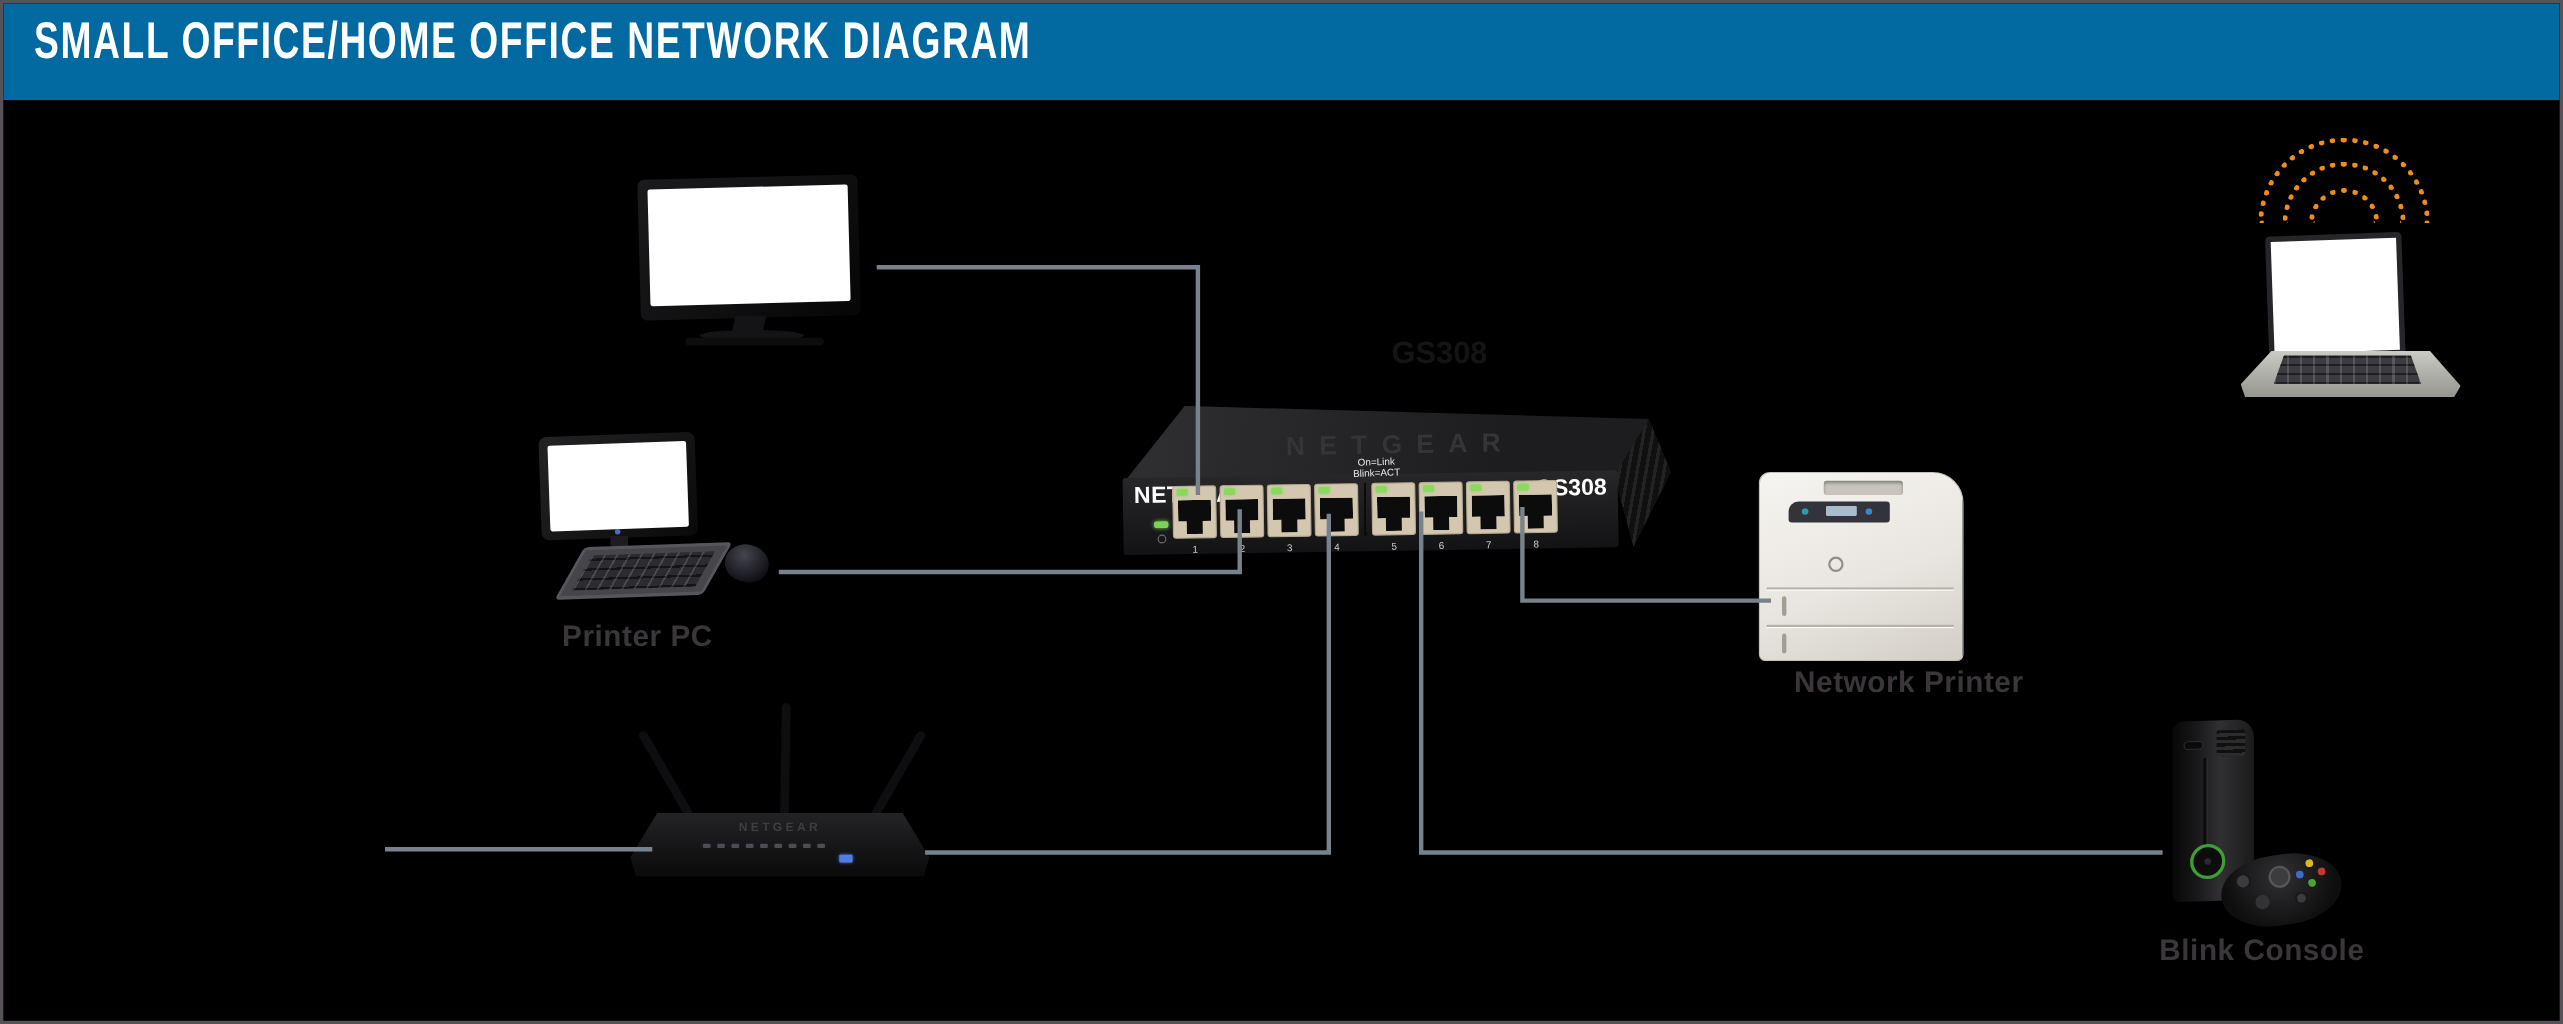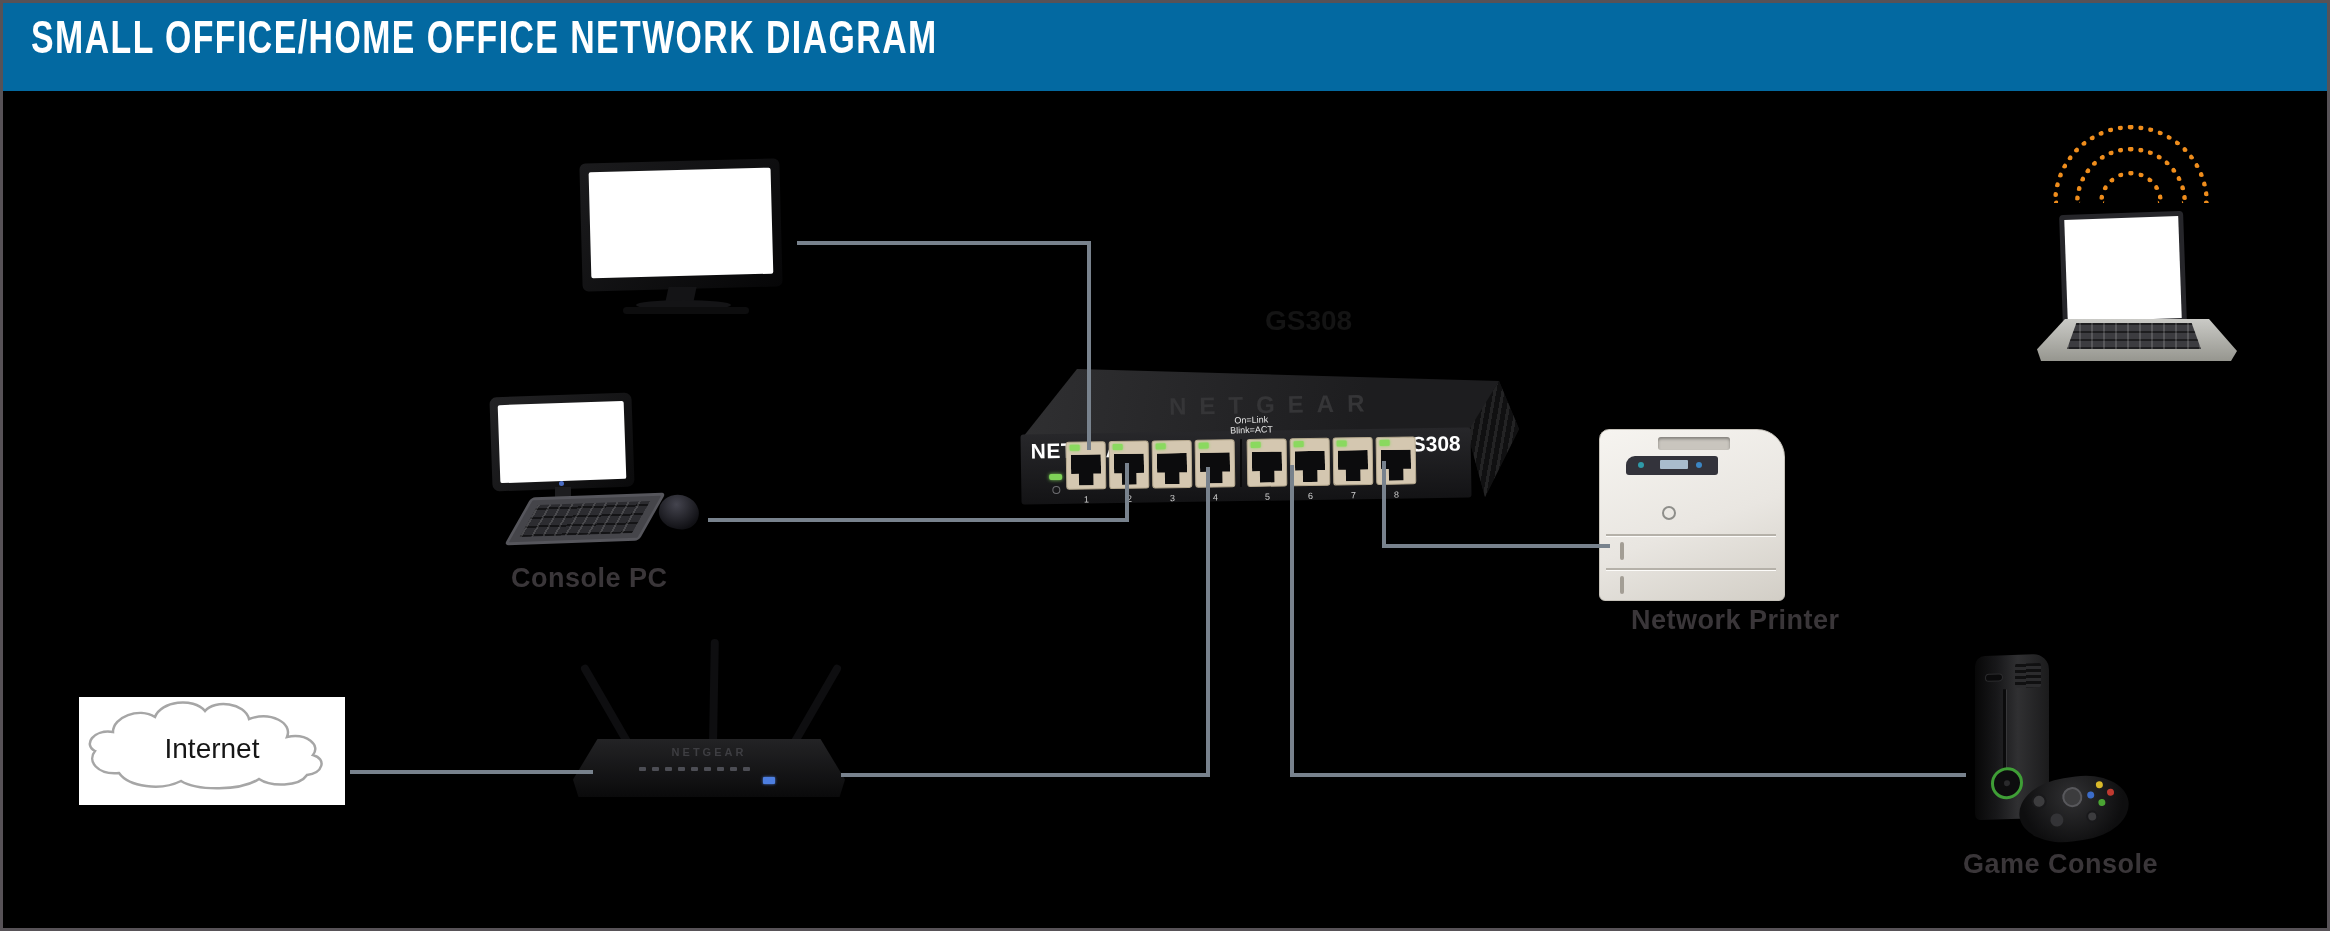--- a/index.html
+++ b/index.html
@@ -126,21 +126,21 @@
         <div class="mscreen"></div>
       </div>
     <div class="mdot"></div>
     <div class="neck"></div>
     <div class="base"></div>
     <div class="kbd">
         <div class="keys"></div>
       </div>
     <div class="mouse"></div>
   </div>
-  <div class="devlabel" style="left:508px;top:560px;">Console PC</div>
+  <div class="devlabel" style="left:508px;top:560px;">Printer PC</div>
 
   <div class="switch">
     <div class="sw-side"></div>
     <div class="sw-top">
       <div class="sw-top-logo">NETGEAR</div>
     </div>
     <div class="sw-front">
       <div class="sw-brand">NETGEAR</div>
       <div class="sw-model">GS308</div>
       <div class="sw-pwled"></div>
@@ -217,26 +217,20 @@
       </div>
       <div class="pr-logo"></div>
       <div class="pr-seam1"></div>
       <div class="pr-h1"></div>
       <div class="pr-seam2"></div>
       <div class="pr-h2"></div>
     </div>
   </div>
   <div class="devlabel" style="left:1610px;top:602px;margin-left:18px;">Network Printer</div>
 
-  <div class="cloudbox">
-    <svg width="266" height="108" viewBox="0 0 266 108">
-      <path d="M40 76 C18 78 8 64 16 54 C4 48 14 32 34 35 C34 20 60 10 76 20 C82 4 114 0 126 14 C136 2 166 6 170 22 C192 14 214 26 208 40 C228 36 242 48 234 58 C248 62 244 76 228 78 C220 90 192 90 180 82 C162 94 118 94 102 84 C82 94 50 90 40 76 Z" fill="#ffffff" stroke="#a6a6a6" stroke-width="2.5"></path>
-    </svg>
-    <div class="ctext">Internet</div>
-  </div>
 
   <div class="router">
     <div class="ant a1"></div>
     <div class="ant a2"></div>
     <div class="ant a3"></div>
     <div class="rt-body">
       <div class="rt-brand">NETGEAR</div>
       <div class="rt-leds">
         <i></i>
           <i></i>
@@ -265,21 +259,21 @@
       <div class="gc-guide"></div>
       <div class="gc-ls"></div>
       <div class="gc-dp"></div>
       <div class="gc-rs"></div>
       <div class="gc-dot" style="left:80px;top:8px;background:#d8b82a;"></div>
       <div class="gc-dot" style="left:70px;top:17px;background:#3b6cc9;"></div>
       <div class="gc-dot" style="left:90px;top:17px;background:#c03a30;"></div>
       <div class="gc-dot" style="left:80px;top:26px;background:#4aa433;"></div>
     </div>
   </div>
-  <div class="devlabel" style="left:1960px;top:846px;">Game Console</div>
+  <div class="devlabel" style="left:1960px;top:846px;">Blink Console</div>
 
   <svg class="lines" width="2330" height="931" viewBox="0 0 2330 931">
     <path d="M794 240 H1086 V447"></path>
     <path d="M705 517 H1124 V460"></path>
     <path d="M347 769 H590"></path>
     <path d="M838 772 H1205 V464"></path>
     <path d="M1963 772 H1289 V462"></path>
     <path d="M1607 543 H1381 V458"></path>
   </svg>
 

